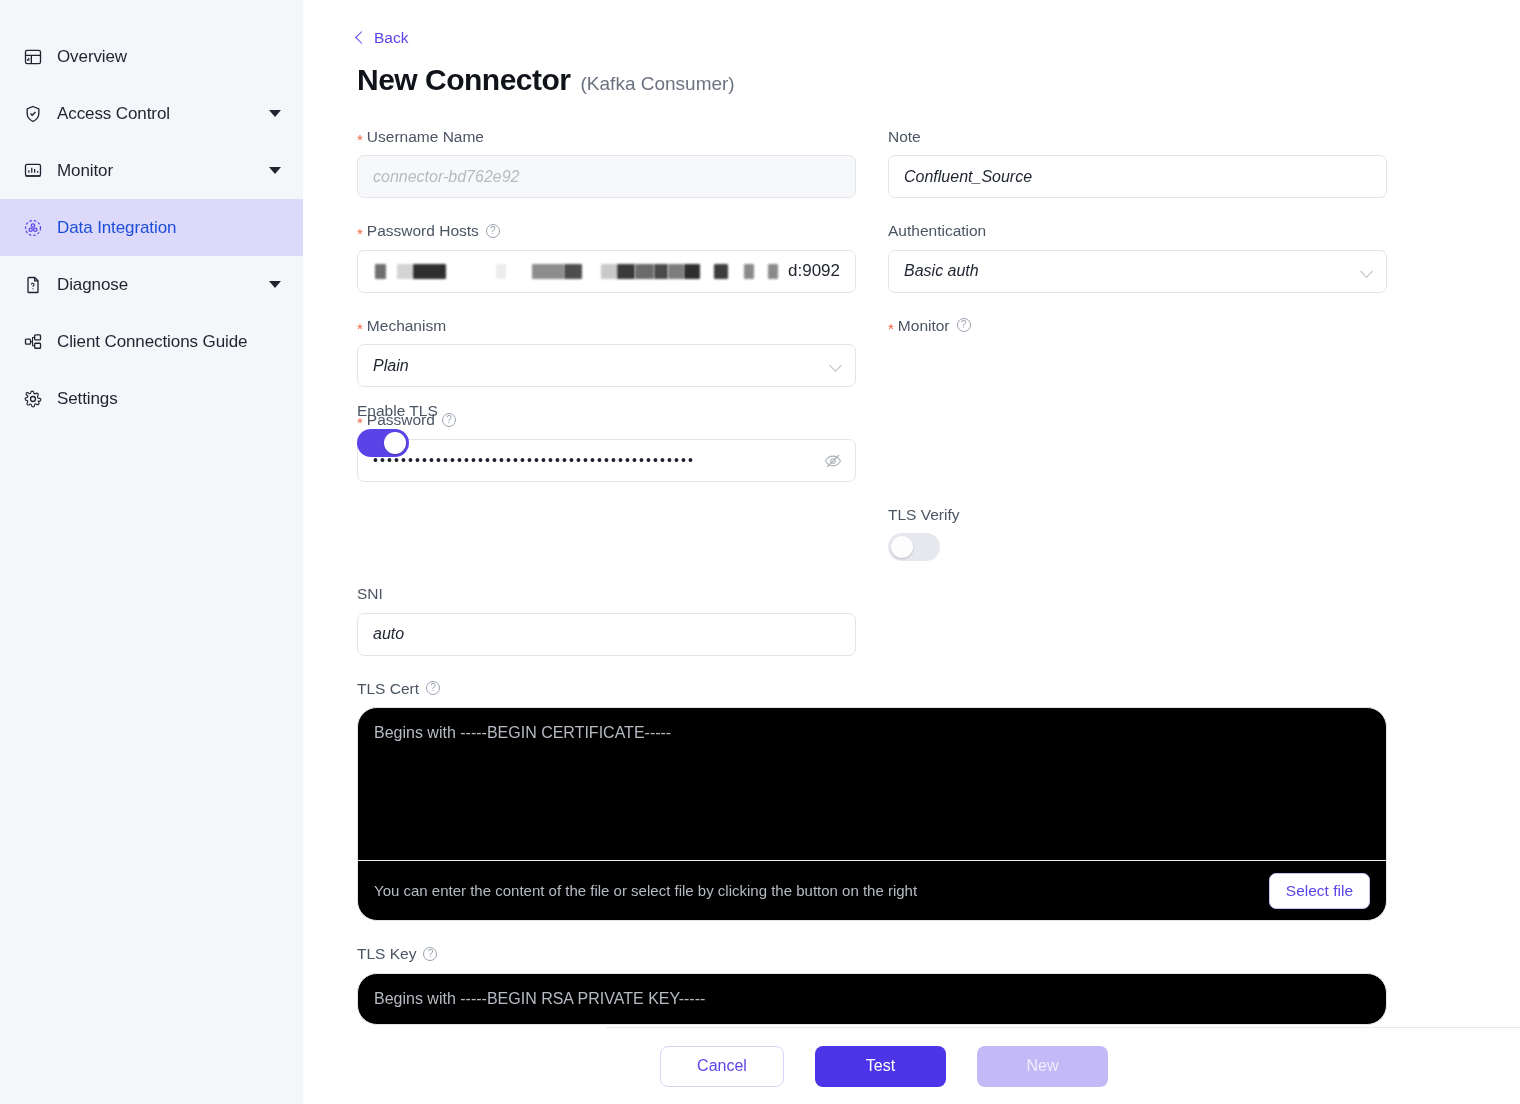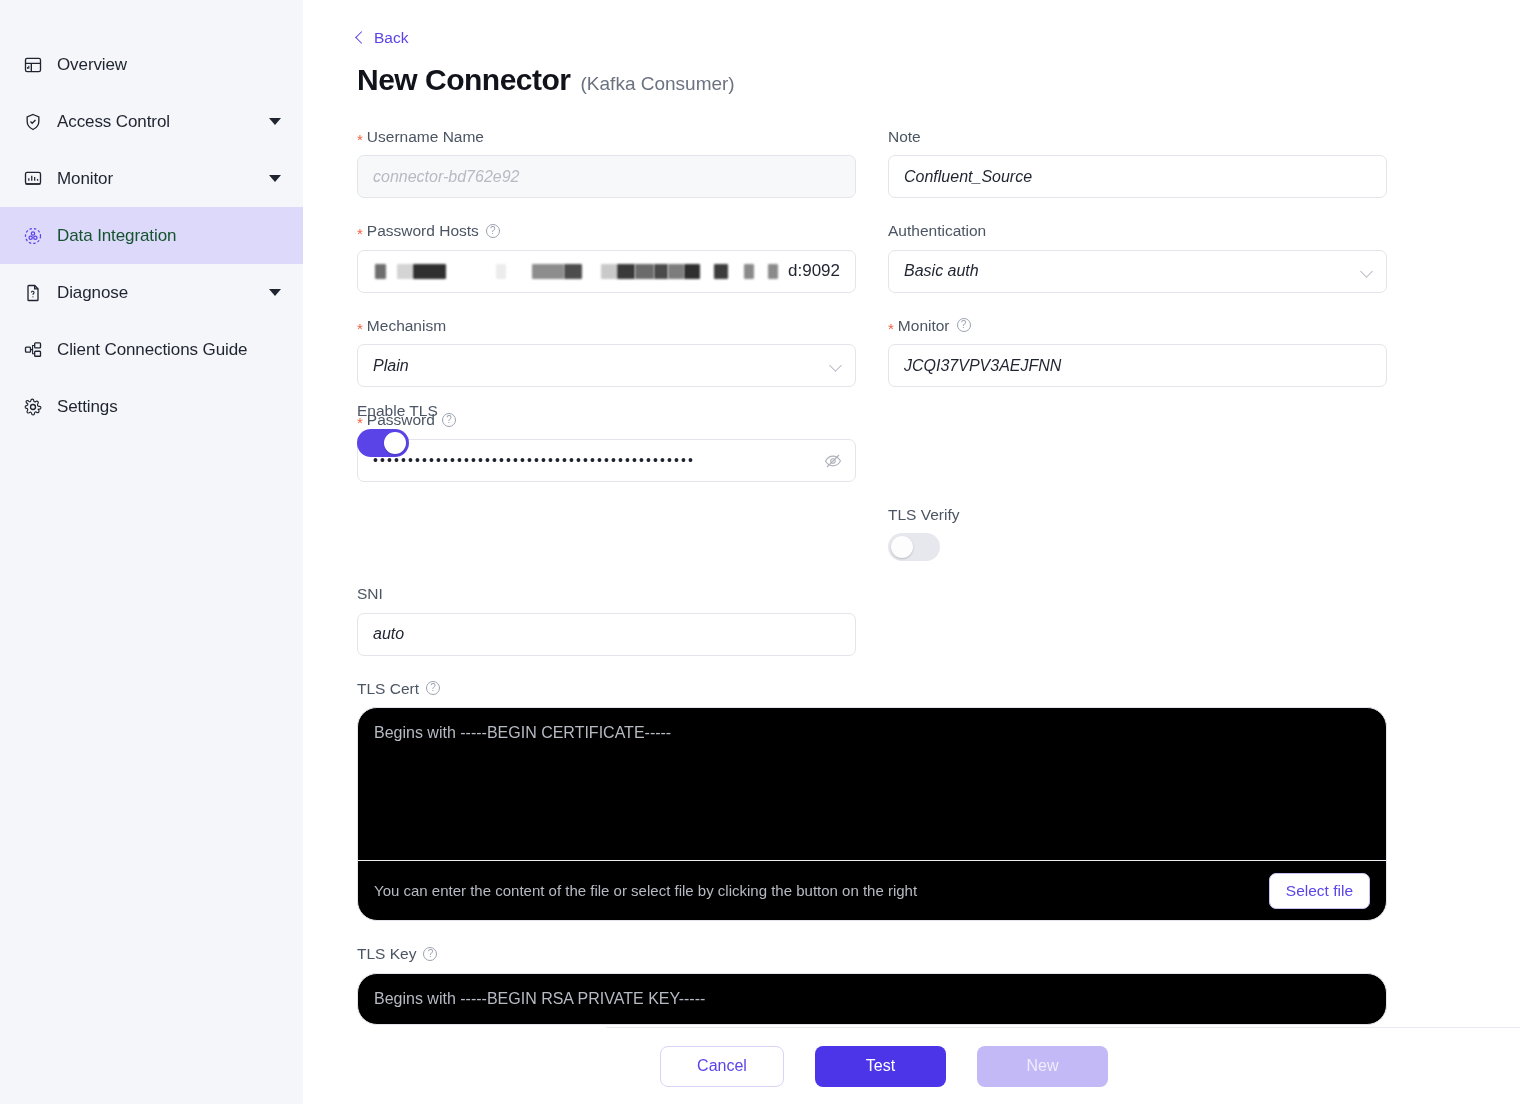--- a/index.html
+++ b/index.html
@@ -16,21 +16,21 @@
     display: flex;
     background: #ffffff;
   }
 
   
   #sidebar {
     width: 303px;
     height: 1104px;
     background: #f5f6fa;
     flex: 0 0 303px;
-    padding-top: 36px;
+    padding-top: 28px;
   }
   .nav-item {
     position: relative;
     height: 57px;
     display: flex;
     align-items: center;
     padding-left: 22px;
     padding-right: 22px;
     cursor: pointer;
   }
@@ -50,21 +50,21 @@
   .nav-item .nav-caret {
     margin-left: auto;
     width: 0; height: 0;
     border-left: 6px solid transparent;
     border-right: 6px solid transparent;
     border-top: 7px solid #1f2430;
   }
   .nav-item.active {
     background: #ddd9fb;
   }
-  .nav-item.active .nav-label { color: #14532d; font-weight: 400; }
+  .nav-item.active .nav-label { color: #1d4ed8; font-weight: 400; }
   .nav-item.active .nav-icon { color: #5a44e8; }
 
   
   #main {
     position: relative;
     flex: 1 1 auto;
     height: 1104px;
     background: #ffffff;
     overflow: hidden;
   }
@@ -517,21 +517,20 @@
             <span class="chev"></span>
           </div>
         </div>
 
         <div class="field">
           <div class="flabel">
             <span class="req">*</span>
             <span>Monitor</span>
             <span class="qmark">?</span>
           </div>
-          <input class="inp" type="text" value="JCQI37VPV3AEJFNN" style="">
         </div>
 
         <div class="field">
           <div class="flabel">
             <span class="req">*</span>
             <span>Password</span>
             <span class="qmark">?</span>
           </div>
           <div class="pw-wrap">
             <div class="pw-dots">••••••••••••••••••••••••••••••••••••••••••••••</div>

